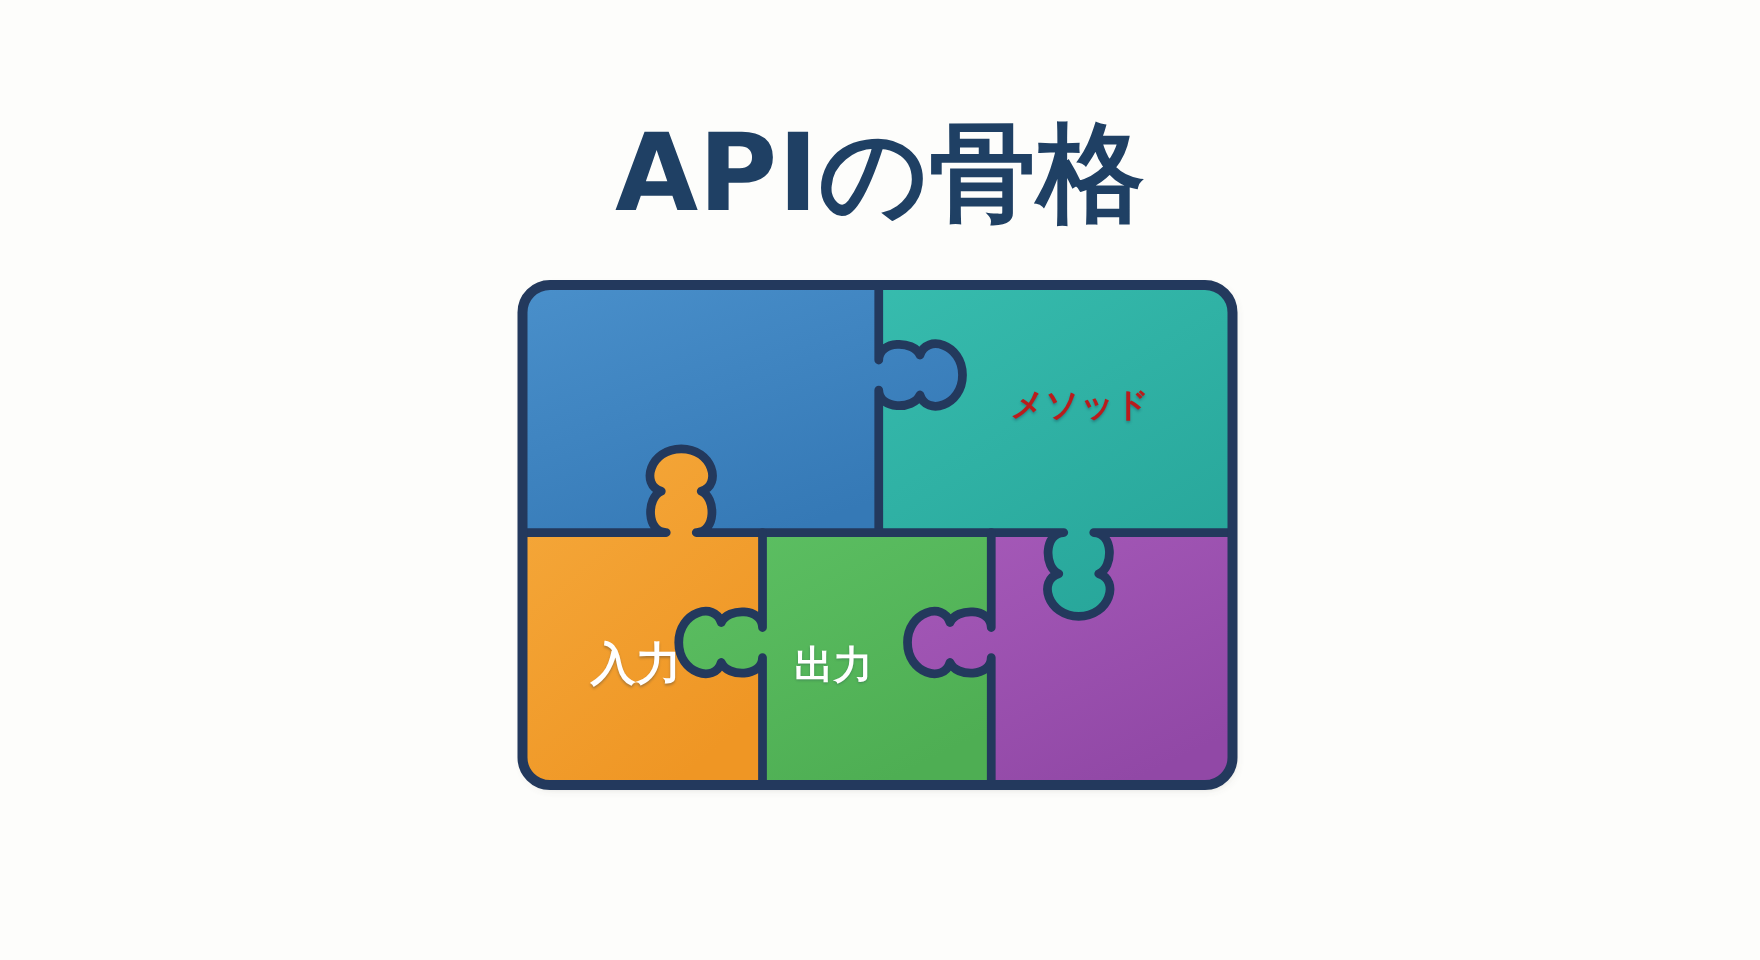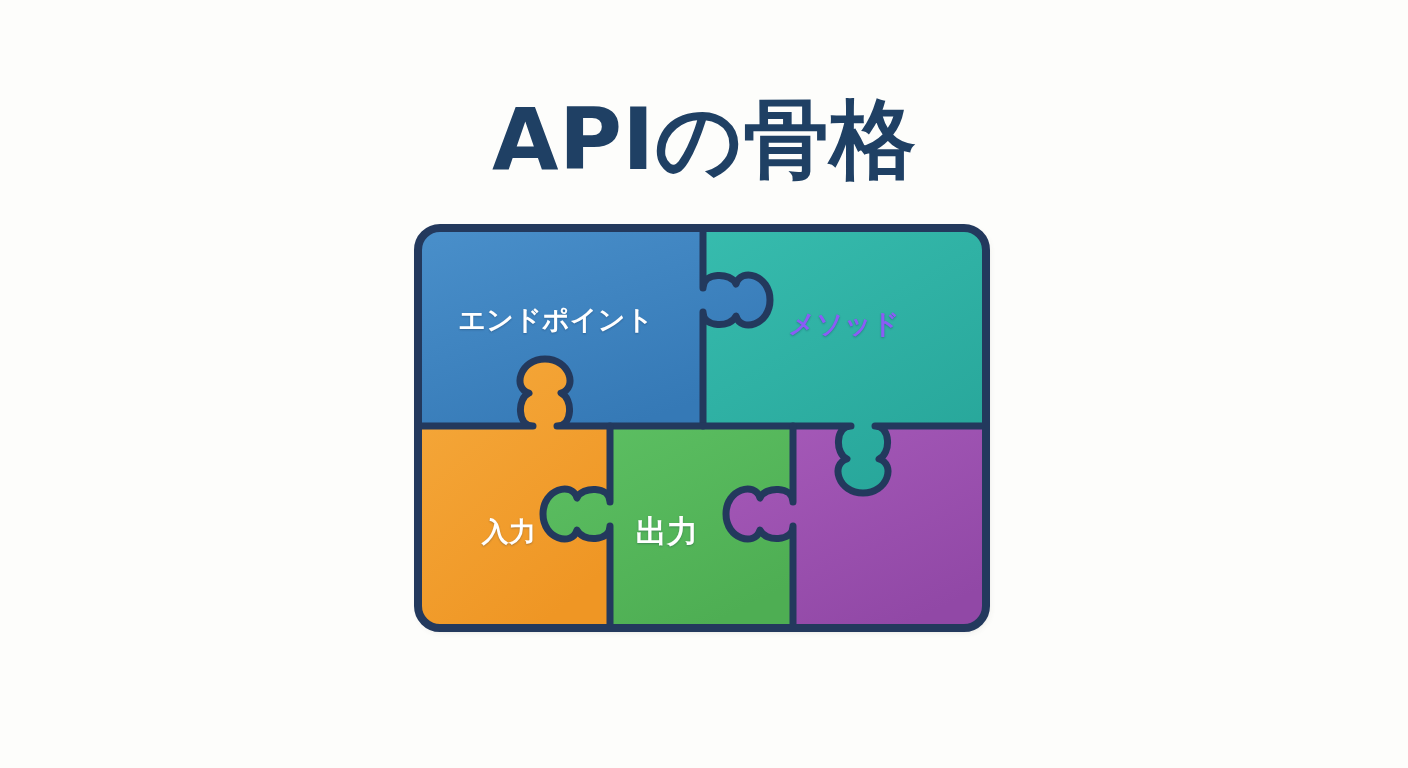--- a/index.html
+++ b/index.html
@@ -55,21 +55,21 @@
     font-weight: 700;
     color: #ffffff;
     white-space: nowrap;
     user-select: none;
     text-shadow: 0 1px 2px rgba(20,40,70,0.30);
     transform: translate(-50%, -50%);
     letter-spacing: 0.01em;
   }
   .label-endpoint { font-size: 27px; }
   .label-method   { font-size: 27px; }
-  .label-input    { font-size: 27px; }
+  .label-input    { font-size: 36px; }
   .label-output   { font-size: 31px; }
   .label-status   { font-size: 27px; }
 </style>
 </head>
 <body style="background: rgb(253, 253, 251);">
 
 <div class="canvas">
 
   <div class="page-title" style="color: rgb(31, 64, 100);">APIの骨格</div>
 
@@ -229,23 +229,22 @@
                    C 351 267, 322 275, 322 300
                    C 322 325, 351 333, 356 316
                    C 361 328, 389 328, 389 312
                    L 389 424"></path>
         </g>
       </g>
 
       <rect x="14" y="14" width="568" height="400" rx="22" ry="22" fill="none" stroke="#23395d" stroke-width="8"></rect>
     </svg>
 
-    <div class="piece-label label-endpoint" style="left: 152px; top: 106px; color: rgb(255, 255, 255);">エンドポイント</div>
-
-    <div class="piece-label label-method" style="left: 440px; top: 110px; color: #8b5cf6;">メソッド</div>
+
+    <div class="piece-label label-method" style="left: 460px; top: 110px; color: #b91c1c;">メソッド</div>
 
     <div class="piece-label label-input" style="left: 105px; top: 318px; color: rgb(255, 255, 255);">入力</div>
 
     <div class="piece-label label-output" style="left: 263px; top: 318px; color: rgb(255, 255, 255);">出力</div>
 
 
   </div>
 </div>
 
 </body></html>

